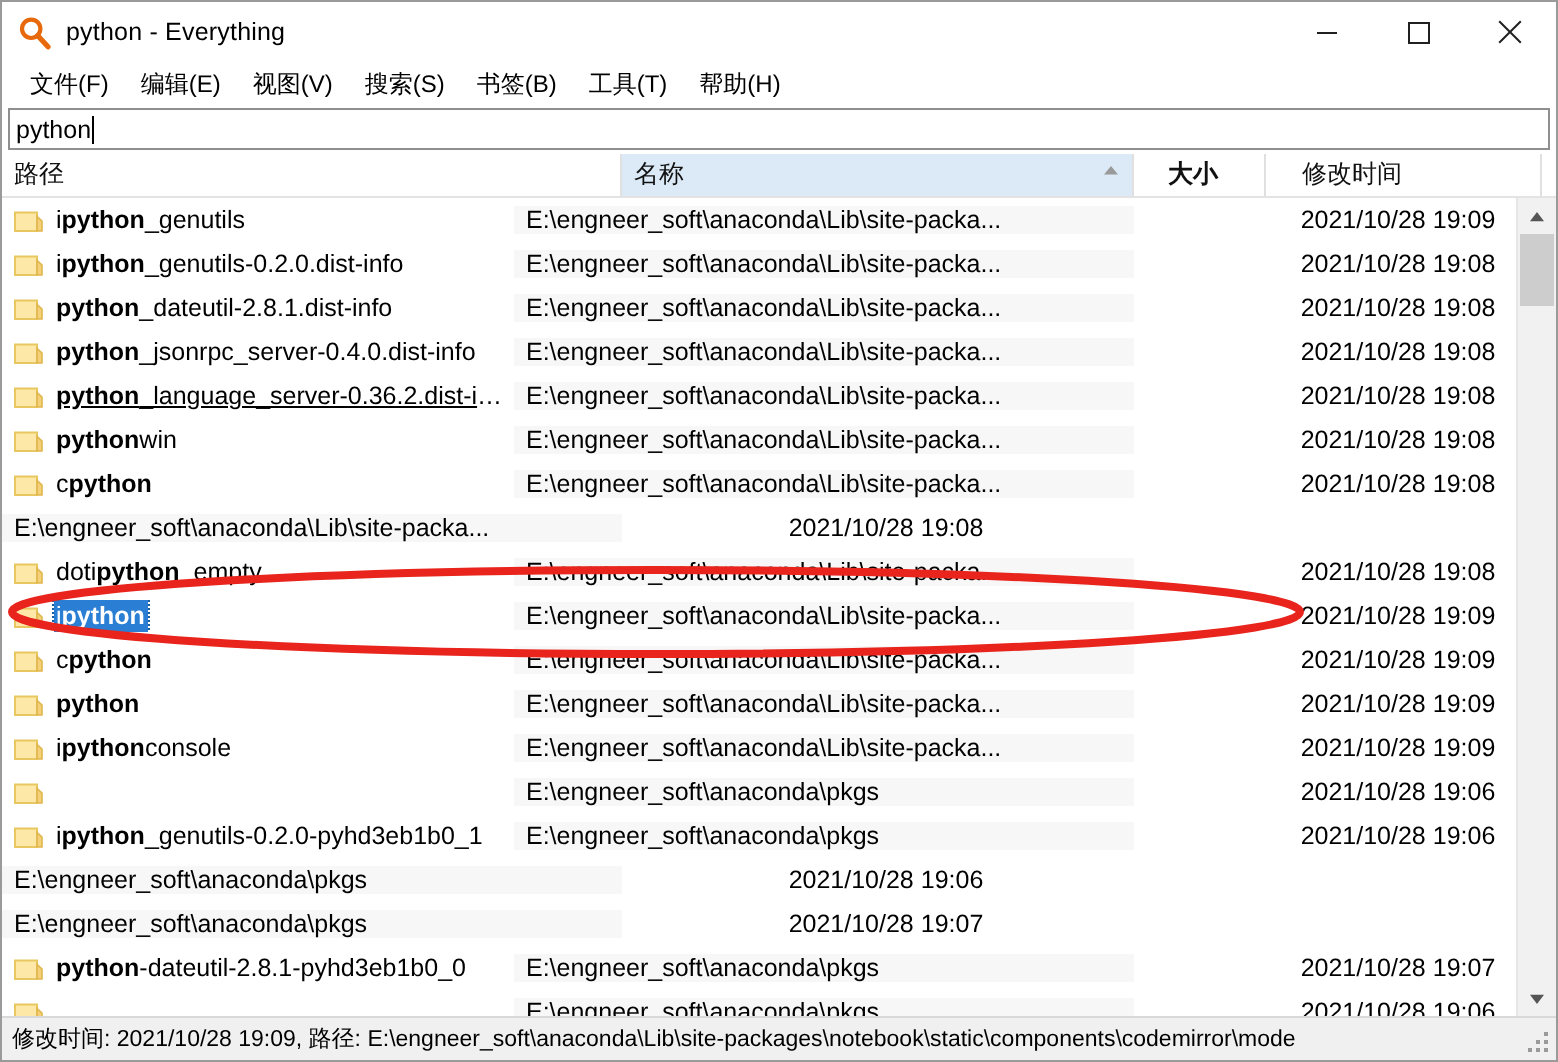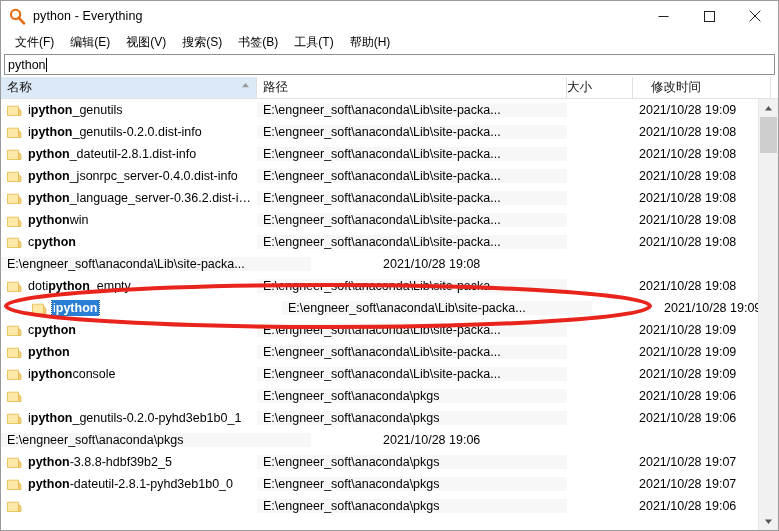--- a/index.html
+++ b/index.html
@@ -123,21 +123,21 @@
     position: relative;
     display: flex;
     align-items: center;
     padding-left: 6px;
     border-right: 1px solid #e0e0e0;
     overflow: hidden;
     white-space: nowrap;
     cursor: default;
   }
   .hcell.sorted { background: #dceaf7; }
-  .hcell.size { justify-content: flex-start; padding-right: 6px; padding-left: 0; }
+  .hcell.size { justify-content: center; padding-right: 6px; padding-left: 0; font-weight: bold; }
   .sort-arrow {
     position: absolute;
     right: 6px; top: 2px;
     width: 9px; height: 9px;
   }
 
   
   .listarea {
     flex: 1 1 auto;
     display: flex;
@@ -173,20 +173,21 @@
     background: #f7f7f7;
   }
   .row .c-size {
     text-align: right;
     padding-right: 6px;
     overflow: hidden;
   }
   .row .c-date {
     padding-left: 6px;
     overflow: hidden;
+    text-align: center;
   }
   .folder-icon {
     flex: 0 0 15px;
     width: 15px; height: 13px;
     margin-right: 5px;
     position: relative;
   }
   .name-text {
     overflow: hidden;
     text-overflow: ellipsis;
@@ -308,29 +309,29 @@
     </div>
 
   <div class="searchwrap">
     <div class="searchbox">
       <span class="txt">python</span>
         <span class="caret"></span>
     </div>
   </div>
 
   <div class="headers" id="headers">
+      <div class="hcell" style="width: 310px; flex: 0 0 310px;">
+        <span>路径</span>
+      </div>
       <div class="hcell sorted" style="width: 256px; flex: 0 0 256px;">
         <span>名称</span>
         <span class="sort-arrow"><svg width="9" height="9" viewBox="0 0 9 9">
             <path d="M4.5 2 L8 6.2 L1 6.2 Z" fill="#9a9a9a"></path>
           </svg></span>
       </div>
-      <div class="hcell" style="width: 310px; flex: 0 0 310px;">
-        <span>路径</span>
-      </div>
       <div class="hcell size" style="width: 66px; flex: 0 0 66px;">
         <span>大小</span>
       </div>
       <div class="hcell" style="width: 126px; flex: 0 0 126px; margin-left: 12px;">
         <span>修改时间</span>
       </div>
     </div>
 
   <div class="listarea">
     <div class="rows" id="rows">
@@ -376,33 +377,33 @@
                 <path class="f-tab" d="M0.5 2.2 L0.5 11.5 L11.5 11.5 L11.5 2.2 Z" fill="#fde8a8" stroke="#e8c760" stroke-width="1"></path>
                 <path class="f-body" d="M11.5 4.2 L14 6.6 L14 11.5 L11.5 11.5 Z" fill="#f5d078" stroke="#e0b74e" stroke-width="0.8"></path>
               </svg></span>
             <span class="name-text"><span></span><b>python</b><span>_jsonrpc_server-0.4.0.dist-info</span></span>
           </div>
           <div class="c-path" style="flex: 0 0 310px;">E:\engneer_soft\anaconda\Lib\site-packa...</div>
           <div class="c-size" style="flex: 0 0 66px;"></div>
           <div class="c-date" style="flex: 0 0 126px;">2021/10/28 19:08</div>
         </div>
         <div class="row">
-          <div class="c-name" style="flex: 0 0 256px;">
+          <div class="c-name" style="flex: 0 0 256px; text-decoration: underline;">
             <span class="folder-icon"><svg width="15" height="13" viewBox="0 0 15 13">
                 <path class="f-tab" d="M0.5 2.2 L0.5 11.5 L11.5 11.5 L11.5 2.2 Z" fill="#fde8a8" stroke="#e8c760" stroke-width="1"></path>
                 <path class="f-body" d="M11.5 4.2 L14 6.6 L14 11.5 L11.5 11.5 Z" fill="#f5d078" stroke="#e0b74e" stroke-width="0.8"></path>
               </svg></span>
             <span class="name-text"><span></span><b>python</b><span>_language_server-0.36.2.dist-in...</span></span>
           </div>
           <div class="c-path" style="flex: 0 0 310px;">E:\engneer_soft\anaconda\Lib\site-packa...</div>
           <div class="c-size" style="flex: 0 0 66px;"></div>
           <div class="c-date" style="flex: 0 0 126px;">2021/10/28 19:08</div>
         </div>
         <div class="row">
-          <div class="c-name" style="flex: 0 0 256px; align-items: flex-end;">
+          <div class="c-name" style="flex: 0 0 256px;">
             <span class="folder-icon"><svg width="15" height="13" viewBox="0 0 15 13">
                 <path class="f-tab" d="M0.5 2.2 L0.5 11.5 L11.5 11.5 L11.5 2.2 Z" fill="#fde8a8" stroke="#e8c760" stroke-width="1"></path>
                 <path class="f-body" d="M11.5 4.2 L14 6.6 L14 11.5 L11.5 11.5 Z" fill="#f5d078" stroke="#e0b74e" stroke-width="0.8"></path>
               </svg></span>
             <span class="name-text"><span></span><b>python</b><span>win</span></span>
           </div>
           <div class="c-path" style="flex: 0 0 310px;">E:\engneer_soft\anaconda\Lib\site-packa...</div>
           <div class="c-size" style="flex: 0 0 66px;"></div>
           <div class="c-date" style="flex: 0 0 126px;">2021/10/28 19:08</div>
         </div>
@@ -429,21 +430,21 @@
                 <path class="f-tab" d="M0.5 2.2 L0.5 11.5 L11.5 11.5 L11.5 2.2 Z" fill="#fde8a8" stroke="#e8c760" stroke-width="1"></path>
                 <path class="f-body" d="M11.5 4.2 L14 6.6 L14 11.5 L11.5 11.5 Z" fill="#f5d078" stroke="#e0b74e" stroke-width="0.8"></path>
               </svg></span>
             <span class="name-text"><span>doti</span><b>python</b><span>_empty</span></span>
           </div>
           <div class="c-path" style="flex: 0 0 310px;">E:\engneer_soft\anaconda\Lib\site-packa...</div>
           <div class="c-size" style="flex: 0 0 66px;"></div>
           <div class="c-date" style="flex: 0 0 126px;">2021/10/28 19:08</div>
         </div>
         <div class="row selected">
-          <div class="c-name" style="flex: 0 0 256px; margin-left: 25px;">
+          <div class="c-name" style="flex: 0 0 256px;">
             <span class="folder-icon"><svg width="15" height="13" viewBox="0 0 15 13">
                 <path class="f-tab" d="M0.5 2.2 L0.5 11.5 L11.5 11.5 L11.5 2.2 Z" fill="#fde8a8" stroke="#e8c760" stroke-width="1"></path>
                 <path class="f-body" d="M11.5 4.2 L14 6.6 L14 11.5 L11.5 11.5 Z" fill="#f5d078" stroke="#e0b74e" stroke-width="0.8"></path>
               </svg></span>
             <span class="name-text"><span>i</span><b>python</b><span></span></span>
           </div>
           <div class="c-path" style="flex: 0 0 310px;">E:\engneer_soft\anaconda\Lib\site-packa...</div>
           <div class="c-size" style="flex: 0 0 66px;"></div>
           <div class="c-date" style="flex: 0 0 126px;">2021/10/28 19:09</div>
         </div>
@@ -505,27 +506,20 @@
           <div class="c-path" style="flex: 0 0 310px;">E:\engneer_soft\anaconda\pkgs</div>
           <div class="c-size" style="flex: 0 0 66px;"></div>
           <div class="c-date" style="flex: 0 0 126px;">2021/10/28 19:06</div>
         </div>
         <div class="row">
           <div class="c-path" style="flex: 0 0 310px;">E:\engneer_soft\anaconda\pkgs</div>
           <div class="c-size" style="flex: 0 0 66px;"></div>
           <div class="c-date" style="flex: 0 0 126px;">2021/10/28 19:06</div>
         </div>
         <div class="row">
-          <div class="c-name" style="flex: 0 0 256px;">
-            <span class="folder-icon"><svg width="15" height="13" viewBox="0 0 15 13">
-                <path class="f-tab" d="M0.5 2.2 L0.5 11.5 L11.5 11.5 L11.5 2.2 Z" fill="#fde8a8" stroke="#e8c760" stroke-width="1"></path>
-                <path class="f-body" d="M11.5 4.2 L14 6.6 L14 11.5 L11.5 11.5 Z" fill="#f5d078" stroke="#e0b74e" stroke-width="0.8"></path>
-              </svg></span>
-            <span class="name-text"><span></span><b>python</b><span>-3.8.8-hdbf39b2_5</span></span>
-          </div>
           <div class="c-path" style="flex: 0 0 310px;">E:\engneer_soft\anaconda\pkgs</div>
           <div class="c-size" style="flex: 0 0 66px;"></div>
           <div class="c-date" style="flex: 0 0 126px;">2021/10/28 19:07</div>
         </div>
         <div class="row">
           <div class="c-name" style="flex: 0 0 256px;">
             <span class="folder-icon"><svg width="15" height="13" viewBox="0 0 15 13">
                 <path class="f-tab" d="M0.5 2.2 L0.5 11.5 L11.5 11.5 L11.5 2.2 Z" fill="#fde8a8" stroke="#e8c760" stroke-width="1"></path>
                 <path class="f-body" d="M11.5 4.2 L14 6.6 L14 11.5 L11.5 11.5 Z" fill="#f5d078" stroke="#e0b74e" stroke-width="0.8"></path>
               </svg></span>
@@ -557,18 +551,33 @@
         <div class="sb-thumb"></div>
       </div>
       <div class="sb-btn">
         <svg width="9" height="7" viewBox="0 0 9 7">
             <path d="M4.5 6 L1 1.4 L8 1.4 Z" fill="#555"></path>
           </svg>
       </div>
     </div>
   </div>
 
+  <div class="statusbar">
+    <span>修改时间: 2021/10/28 19:09, 路径: E:\engneer_soft\anaconda\Lib\site-packages\notebook\static\components\codemirror\mode</span>
+    <span class="grip">
+      <svg width="12" height="12" viewBox="0 0 12 12">
+        <g fill="#9a9a9a">
+          <rect x="9" y="9" width="2" height="2"></rect>
+          <rect x="5" y="9" width="2" height="2"></rect>
+          <rect x="9" y="5" width="2" height="2"></rect>
+          <rect x="1" y="9" width="2" height="2"></rect>
+          <rect x="5" y="5" width="2" height="2"></rect>
+          <rect x="9" y="1" width="2" height="2"></rect>
+        </g>
+      </svg>
+    </span>
+  </div>
 
   <svg class="annotation" viewBox="0 0 779 531">
     <ellipse id="ann-ellipse" fill="none" cx="327" cy="305" rx="322" ry="21" stroke="#e8241c" stroke-width="4"></ellipse>
   </svg>
 
 </div>
 
 </body></html>

